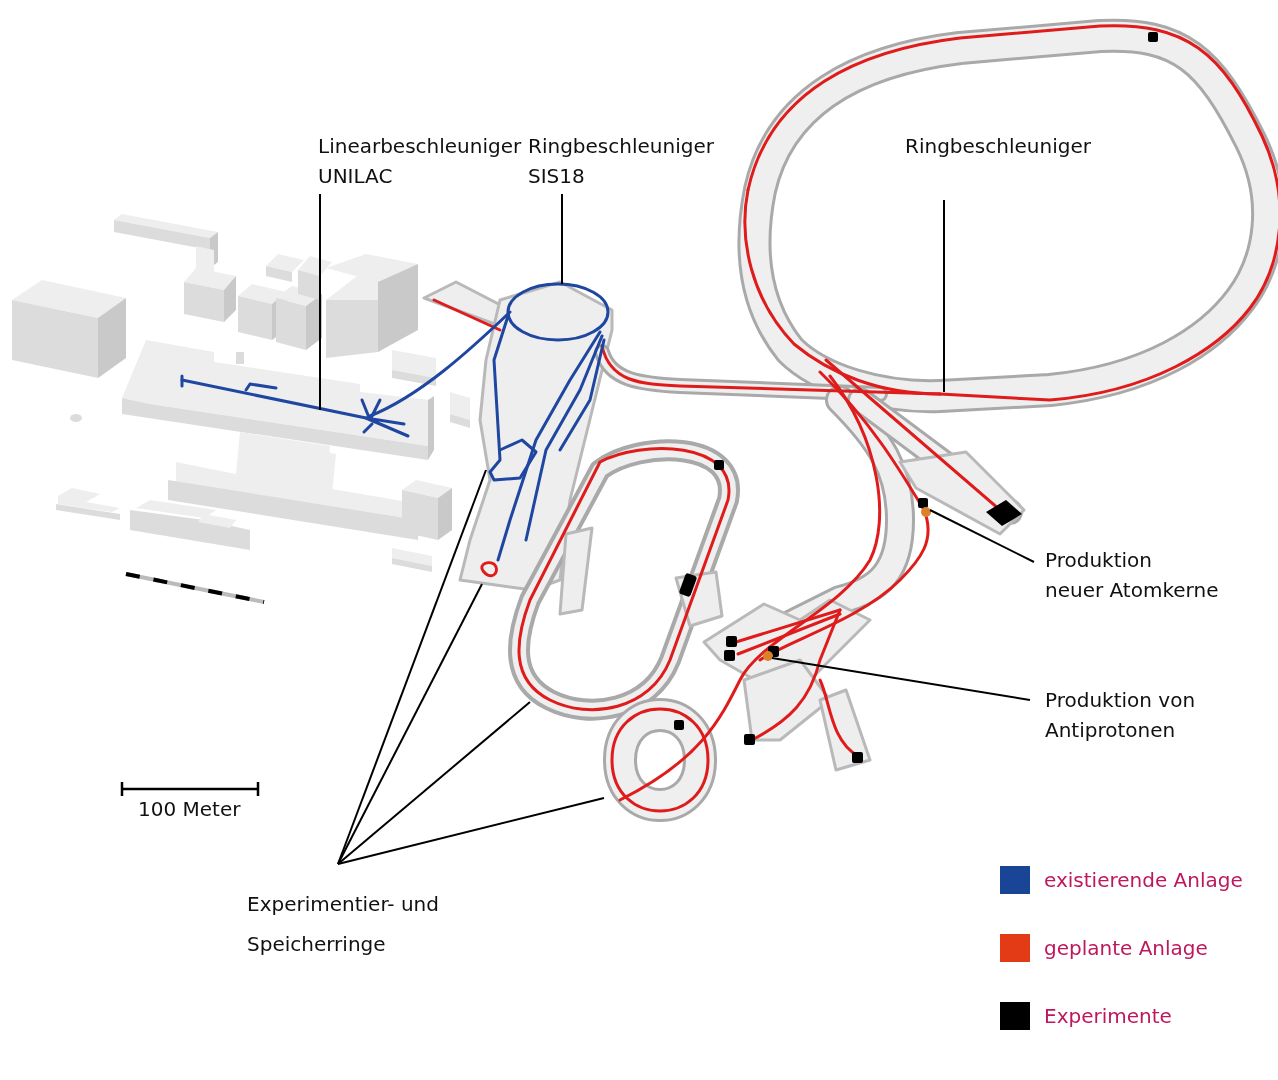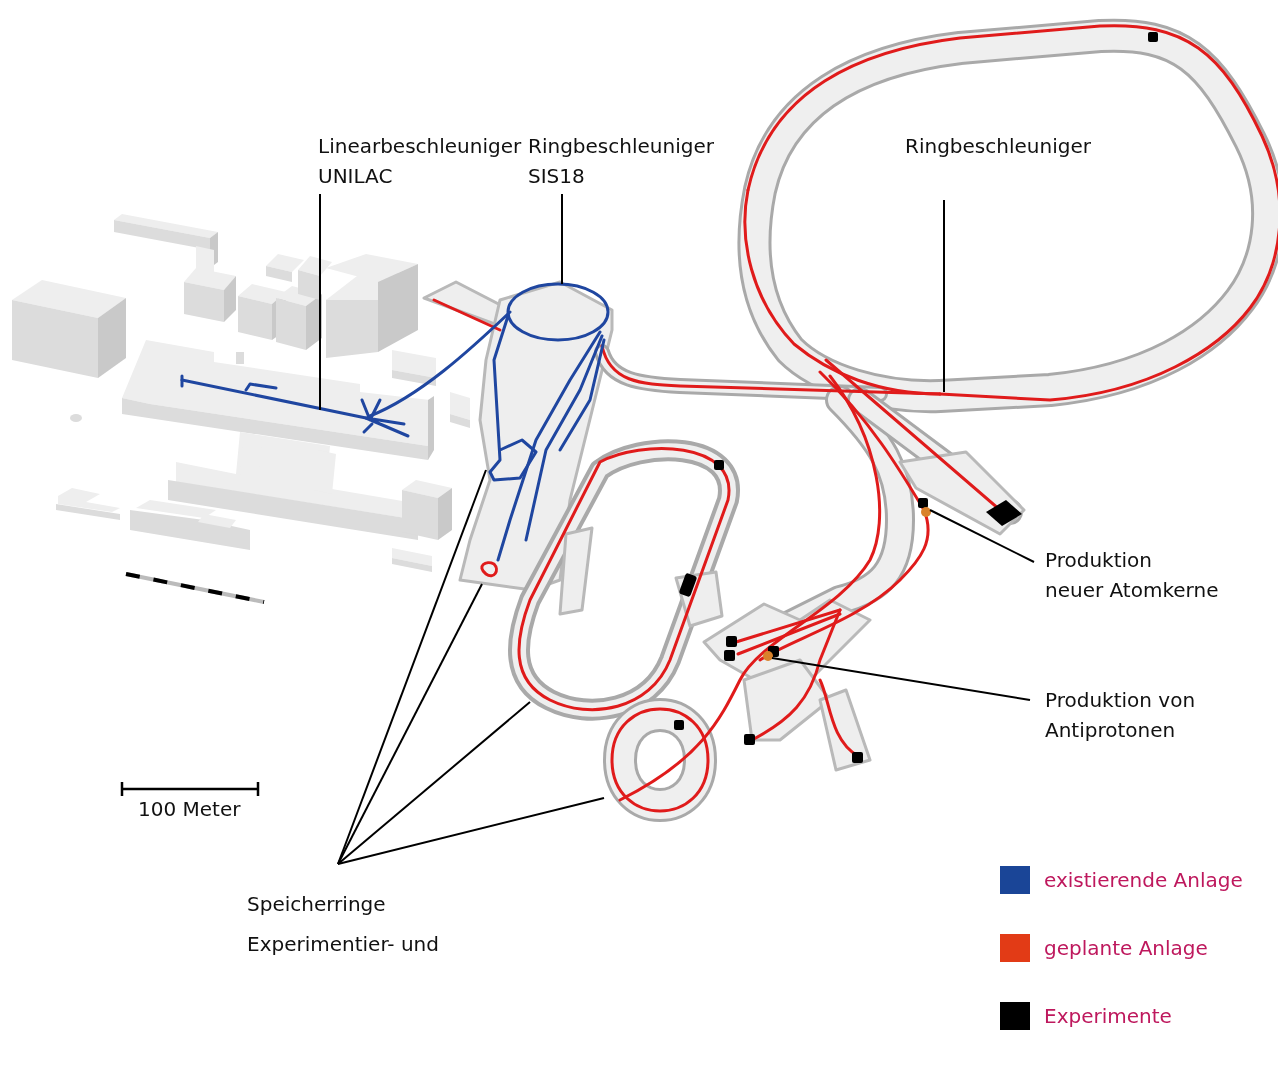--- a/index.html
+++ b/index.html
@@ -232,22 +232,22 @@
 </div>
 <div class="lbl" style="left:1045px; top:545px;">
   <span>Produktion</span>
   <span>neuer Atomkerne</span>
 </div>
 <div class="lbl" style="left:1045px; top:685px;">
   <span>Produktion von</span>
   <span>Antiprotonen</span>
 </div>
 <div class="lbl" style="left:247px; top:884px; line-height:40px;">
+  <span>Experimentier- und</span>
   <span>Speicherringe</span>
-  <span>Experimentier- und</span>
 </div>
 
 <div class="scale-label">100 Meter</div>
 
 <div class="legend">
   <div class="legend-item">
     <div class="swatch" style="background: rgb(26, 69, 151);"></div>
     <span class="legend-text">existierende Anlage</span>
   </div>
   <div class="legend-item">

